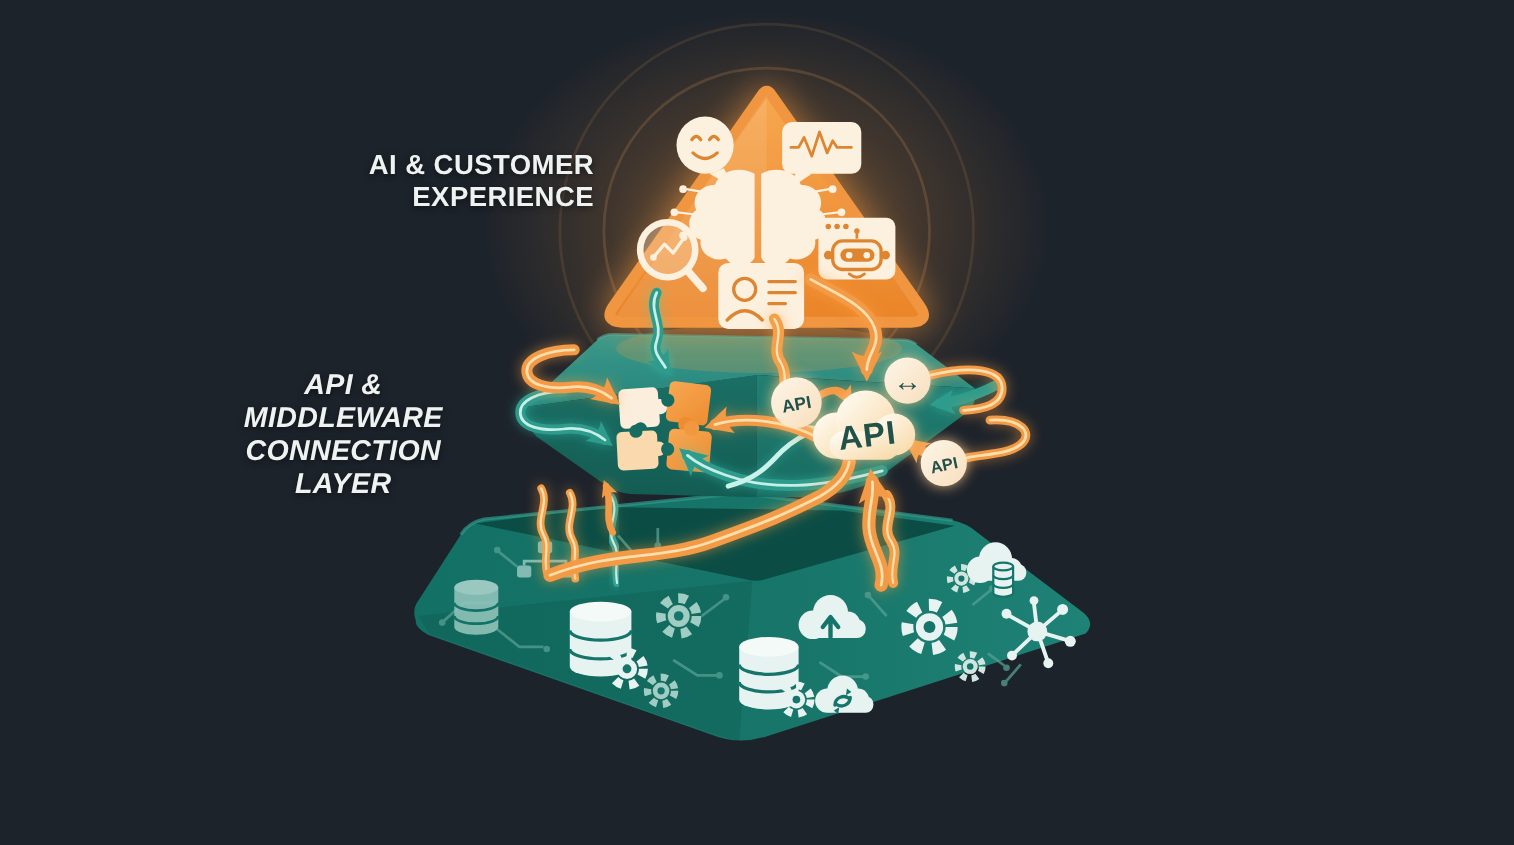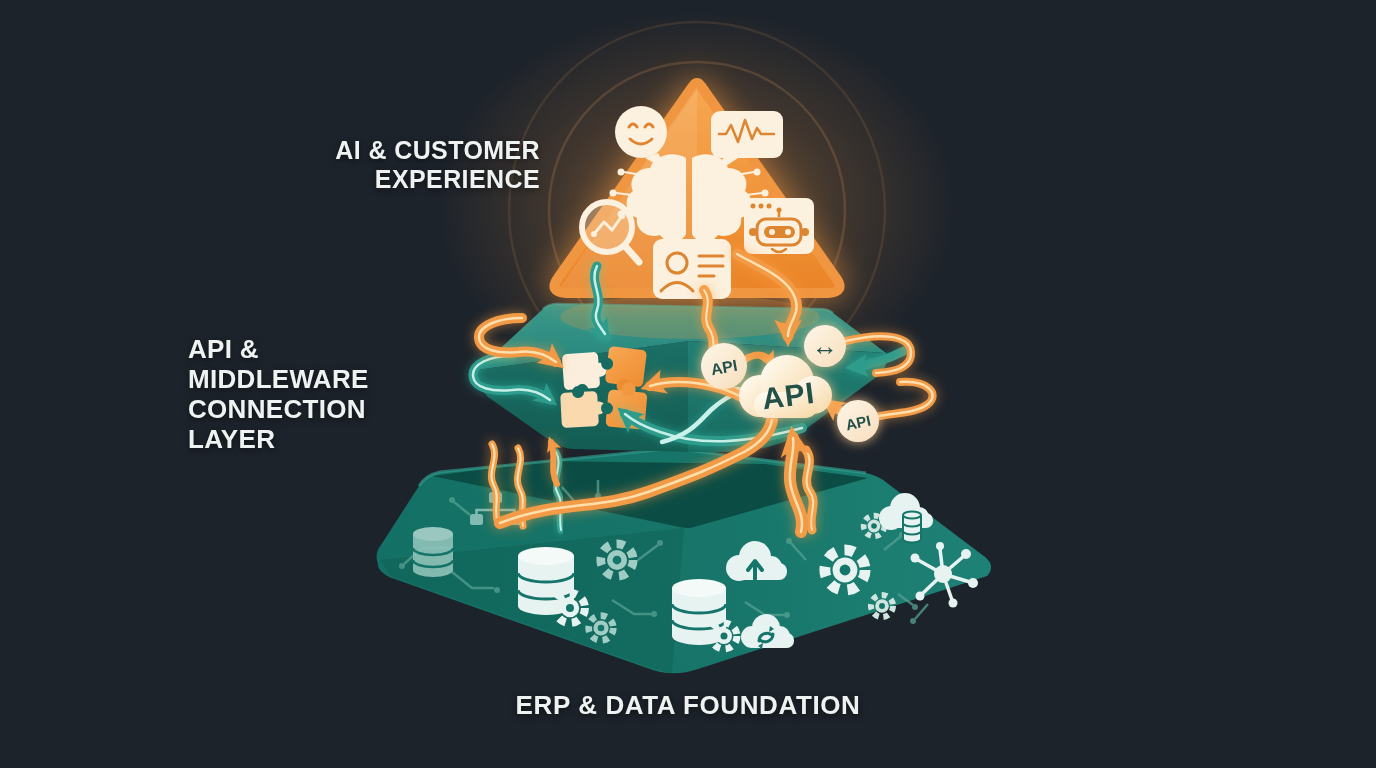--- a/index.html
+++ b/index.html
@@ -3,22 +3,22 @@
 <meta charset="utf-8">
 <style>
   html,body{margin:0;padding:0;background:#1d232b;}
   #stage{position:relative;width:1376px;height:768px;background:#1d232b;overflow:hidden;
          font-family:"Liberation Sans",sans-serif;}
   #scene{position:absolute;left:0;top:0;}
   .lbl{position:absolute;color:#eef3f2;font-weight:700;
        text-shadow:0 2px 6px rgba(0,0,0,.5);}
   #lbl-ai{left:308px;top:136px;width:232px;font-size:25px;text-align:right;
           line-height:1.16;letter-spacing:.4px;}
-  #lbl-api{left:188px;top:334px;width:248px;font-size:26px;text-align:left;
-           line-height:1.16;letter-spacing:.3px;}
+  #lbl-api{left:188px;top:334px;width:248px;font-size:26px;text-align:center;
+           line-height:1.16;letter-spacing:.3px;font-style:italic;}
   #lbl-erp{left:50%;top:690px;transform:translateX(-50%);font-size:26px;
            white-space:nowrap;letter-spacing:.6px;}
   .badge-text{font-family:"Liberation Sans",sans-serif;font-weight:bold;fill:#23514a;}
 </style>
 </head>
 <body>
 
 <div id="stage">
 <svg id="scene" width="1376" height="768" viewBox="0 0 1376 768">
   <defs>
@@ -377,14 +377,13 @@
     </g>
     <g>
       <circle cx="858" cy="421" r="21" fill="url(#gBadge)"></circle>
       <text class="badge-text" x="858" y="428" font-size="15" text-anchor="middle" transform="rotate(-12 858 422)">API</text>
     </g>
   </g>
 </svg>
 
   <div id="lbl-ai" class="lbl">AI &amp; CUSTOMER EXPERIENCE</div>
   <div id="lbl-api" class="lbl">API &amp; MIDDLEWARE CONNECTION LAYER</div>
-  <div id="lbl-erp" class="lbl">ERP &amp; DATA FOUNDATION</div>
 </div>
 
 </body></html>

